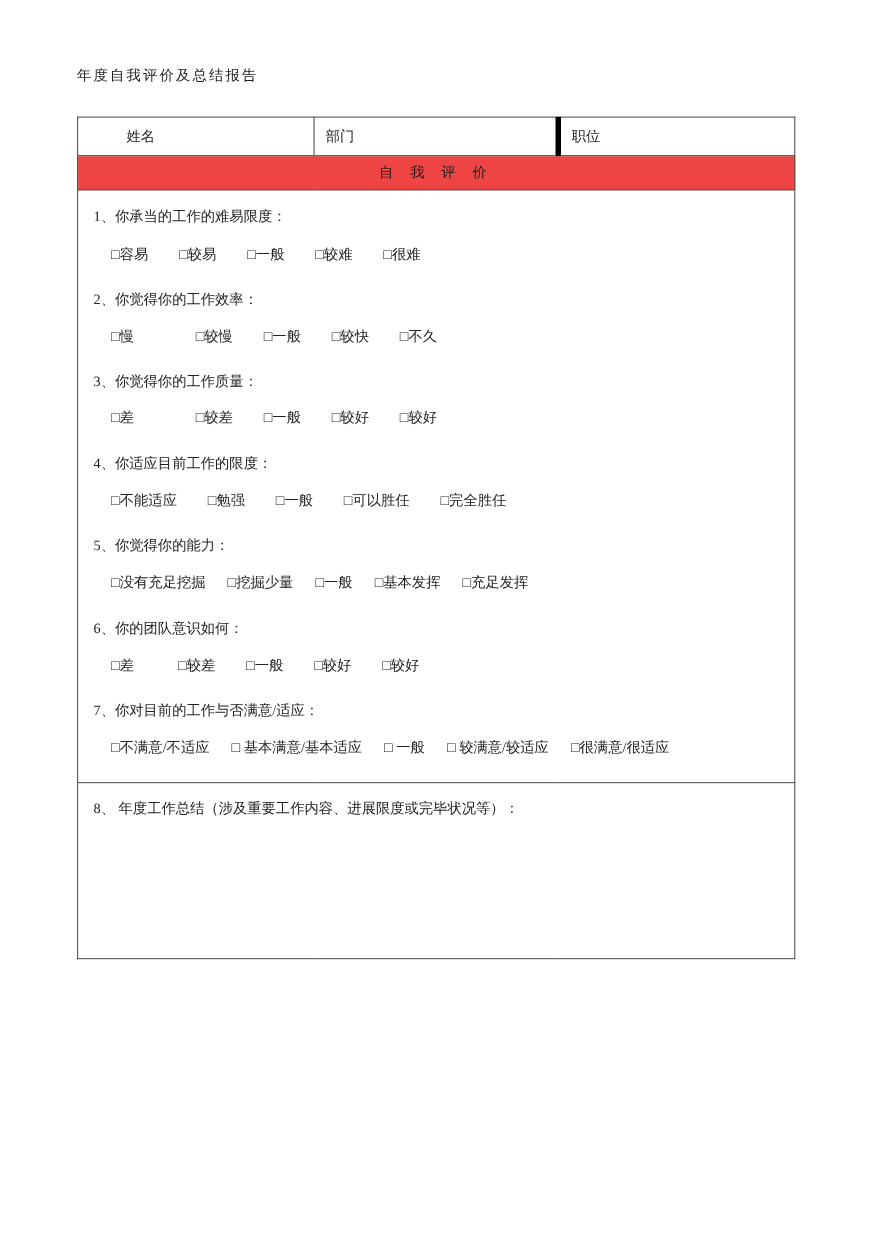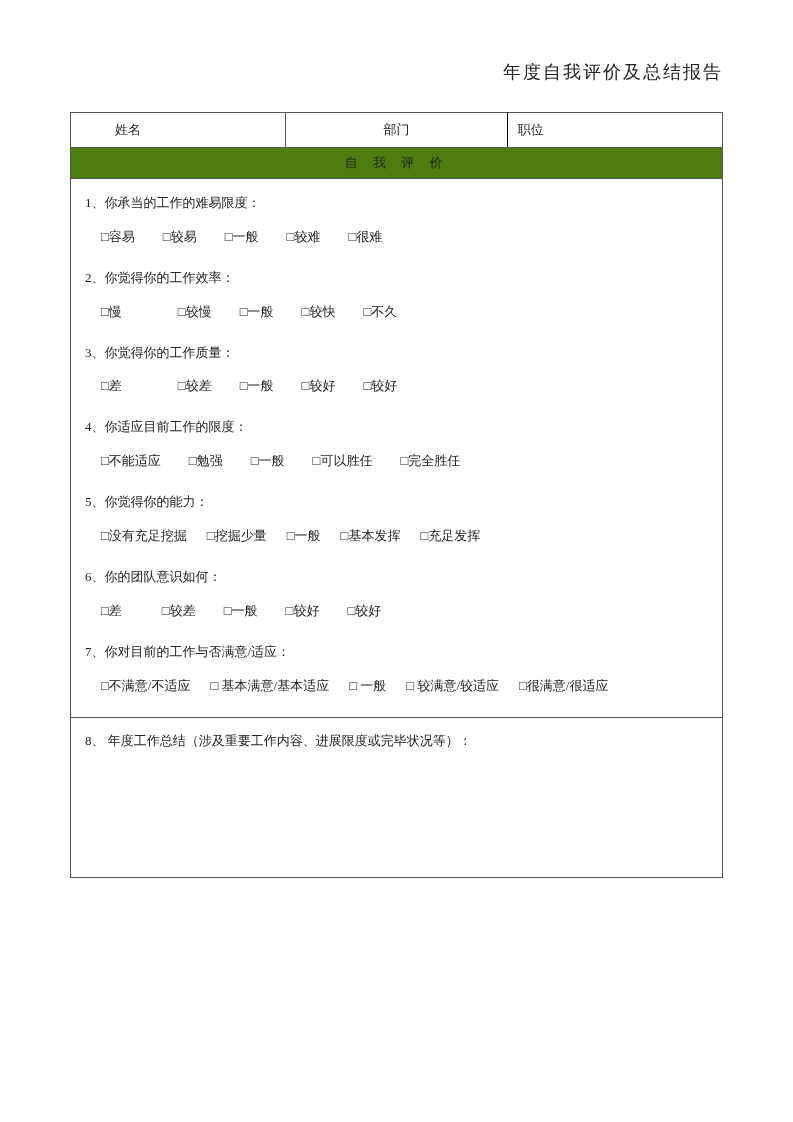--- a/index.html
+++ b/index.html
@@ -18,43 +18,43 @@
       color: #222;
     }
     .page {
       width: 793px;
       min-height: 1122px;
       background: #fff;
       padding: 60px 70px 60px 70px;
       position: relative;
     }
     .page-title {
-      text-align: right;
-      font-size: 18px;
+      text-align: left;
+      font-size: 13px;
       font-weight: normal;
       letter-spacing: 2px;
       margin-bottom: 28px;
     }
     .main-table {
       width: 100%;
       border-collapse: collapse;
       border: 1px solid #555;
     }
     .main-table td,
     .main-table th {
       border: 1px solid #555;
       padding: 6px 10px;
       vertical-align: top;
     }
     .header-row td {
       padding: 8px 10px;
       font-size: 13px;
     }
     .section-header {
-      background: #4d7c0f;
+      background: #ef4444;
       text-align: center;
       letter-spacing: 6px;
       font-size: 13px;
       padding: 8px 0;
       font-weight: normal;
     }
     .question-block {
       margin-bottom: 18px;
     }
     .question-title {
@@ -85,21 +85,21 @@
 <div class="page">
   <div class="page-title">年度自我评价及总结报告</div>
 
   <table class="main-table">
 
     <tbody>
         <tr class="header-row">
       <td style="width:33%; border-right:1px solid #555;padding-left:44px;">
         <span>姓名</span>
       </td>
-      <td style="width:34%; border-right:1px solid #000000;text-align:center;">
+      <td style="width:34%; border-right:5px solid #000000;">
         <span>部门</span>
       </td>
       <td style="width:33%;">
         <span>职位</span>
       </td>
     </tr>
 
     <tr>
       <td colspan="3" class="section-header">自 我 评 价</td>
     </tr>

